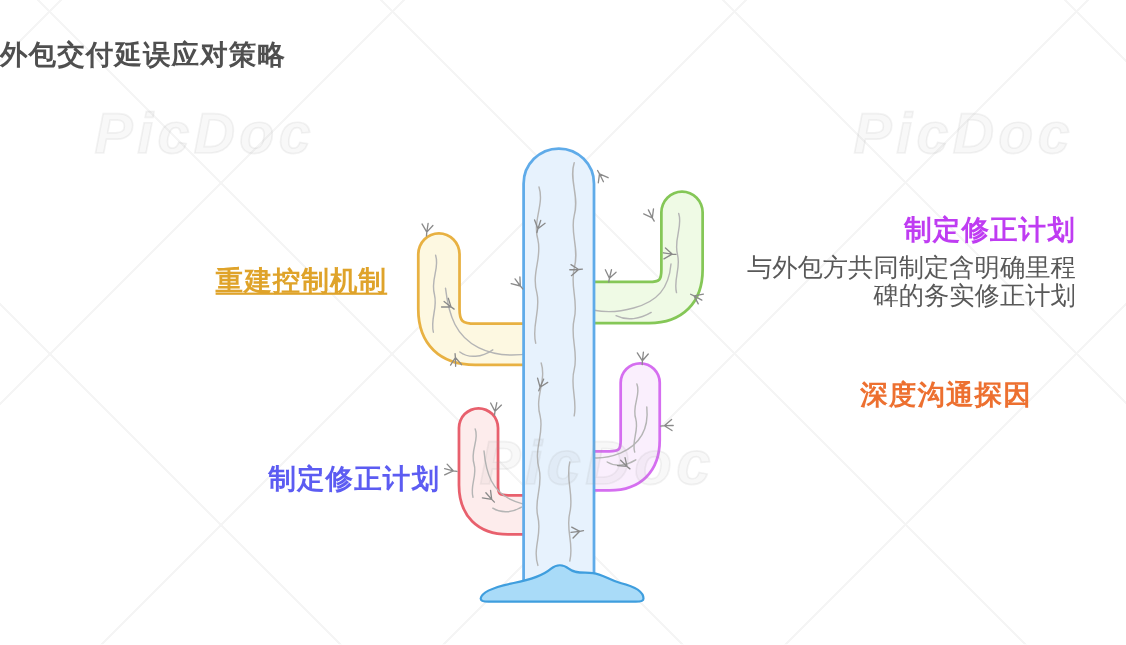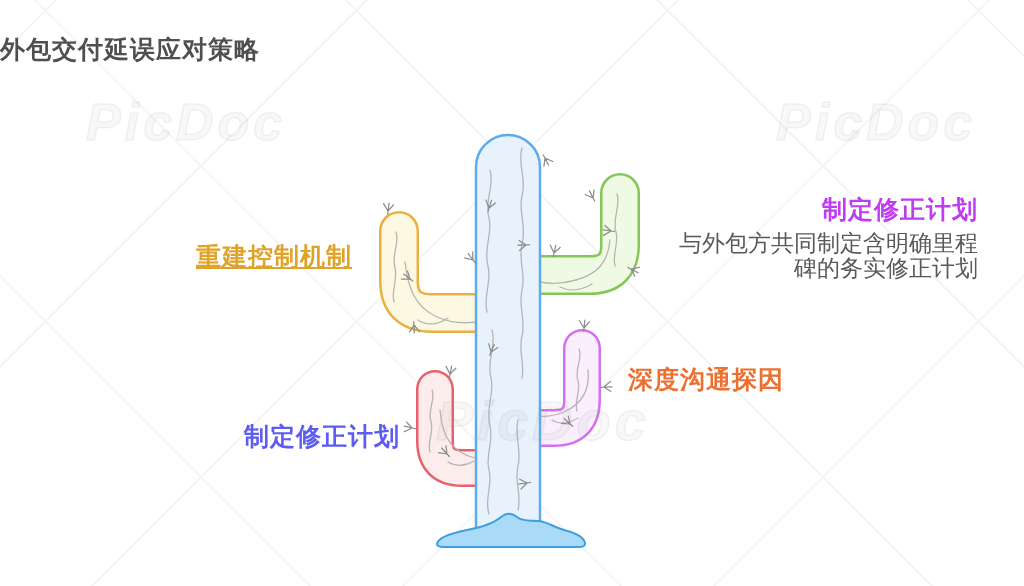--- a/index.html
+++ b/index.html
@@ -60,21 +60,21 @@
     line-height:1.05;
   }
   .strategy p{
     margin:0;
     font-size:23px;
     line-height:25px;
     color:#595959;
   }
   .pos-left-top   {top:243px;right:672px;width:302px;text-align:right;}
   .pos-right-top  {top:196px;left:668px;width:310px;text-align:right;}
-  .pos-right-bottom{top:366px;left:628px;width:310px;text-align:left;}
+  .pos-right-bottom{top:346px;left:628px;width:310px;text-align:right;}
   .pos-left-bottom{top:423px;right:624px;width:302px;text-align:right;}
 </style>
 </head>
 <body>
 
 <div class="page">
 
   <h1 class="title" style="color: rgb(79, 79, 79);">外包交付延误应对策略</h1>
 
   <div class="wm wm-tl">PicDoc</div>

